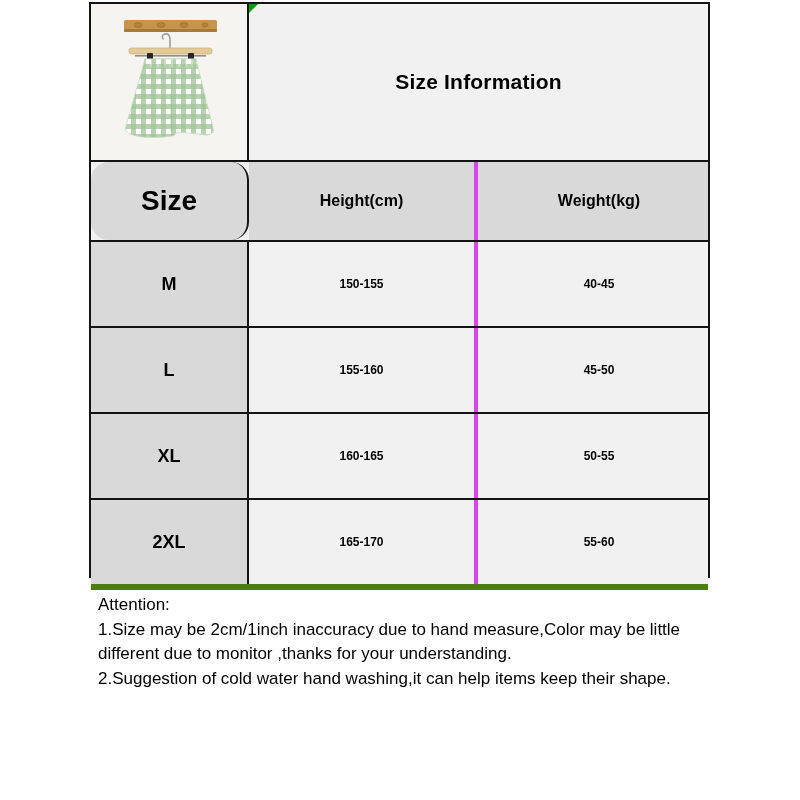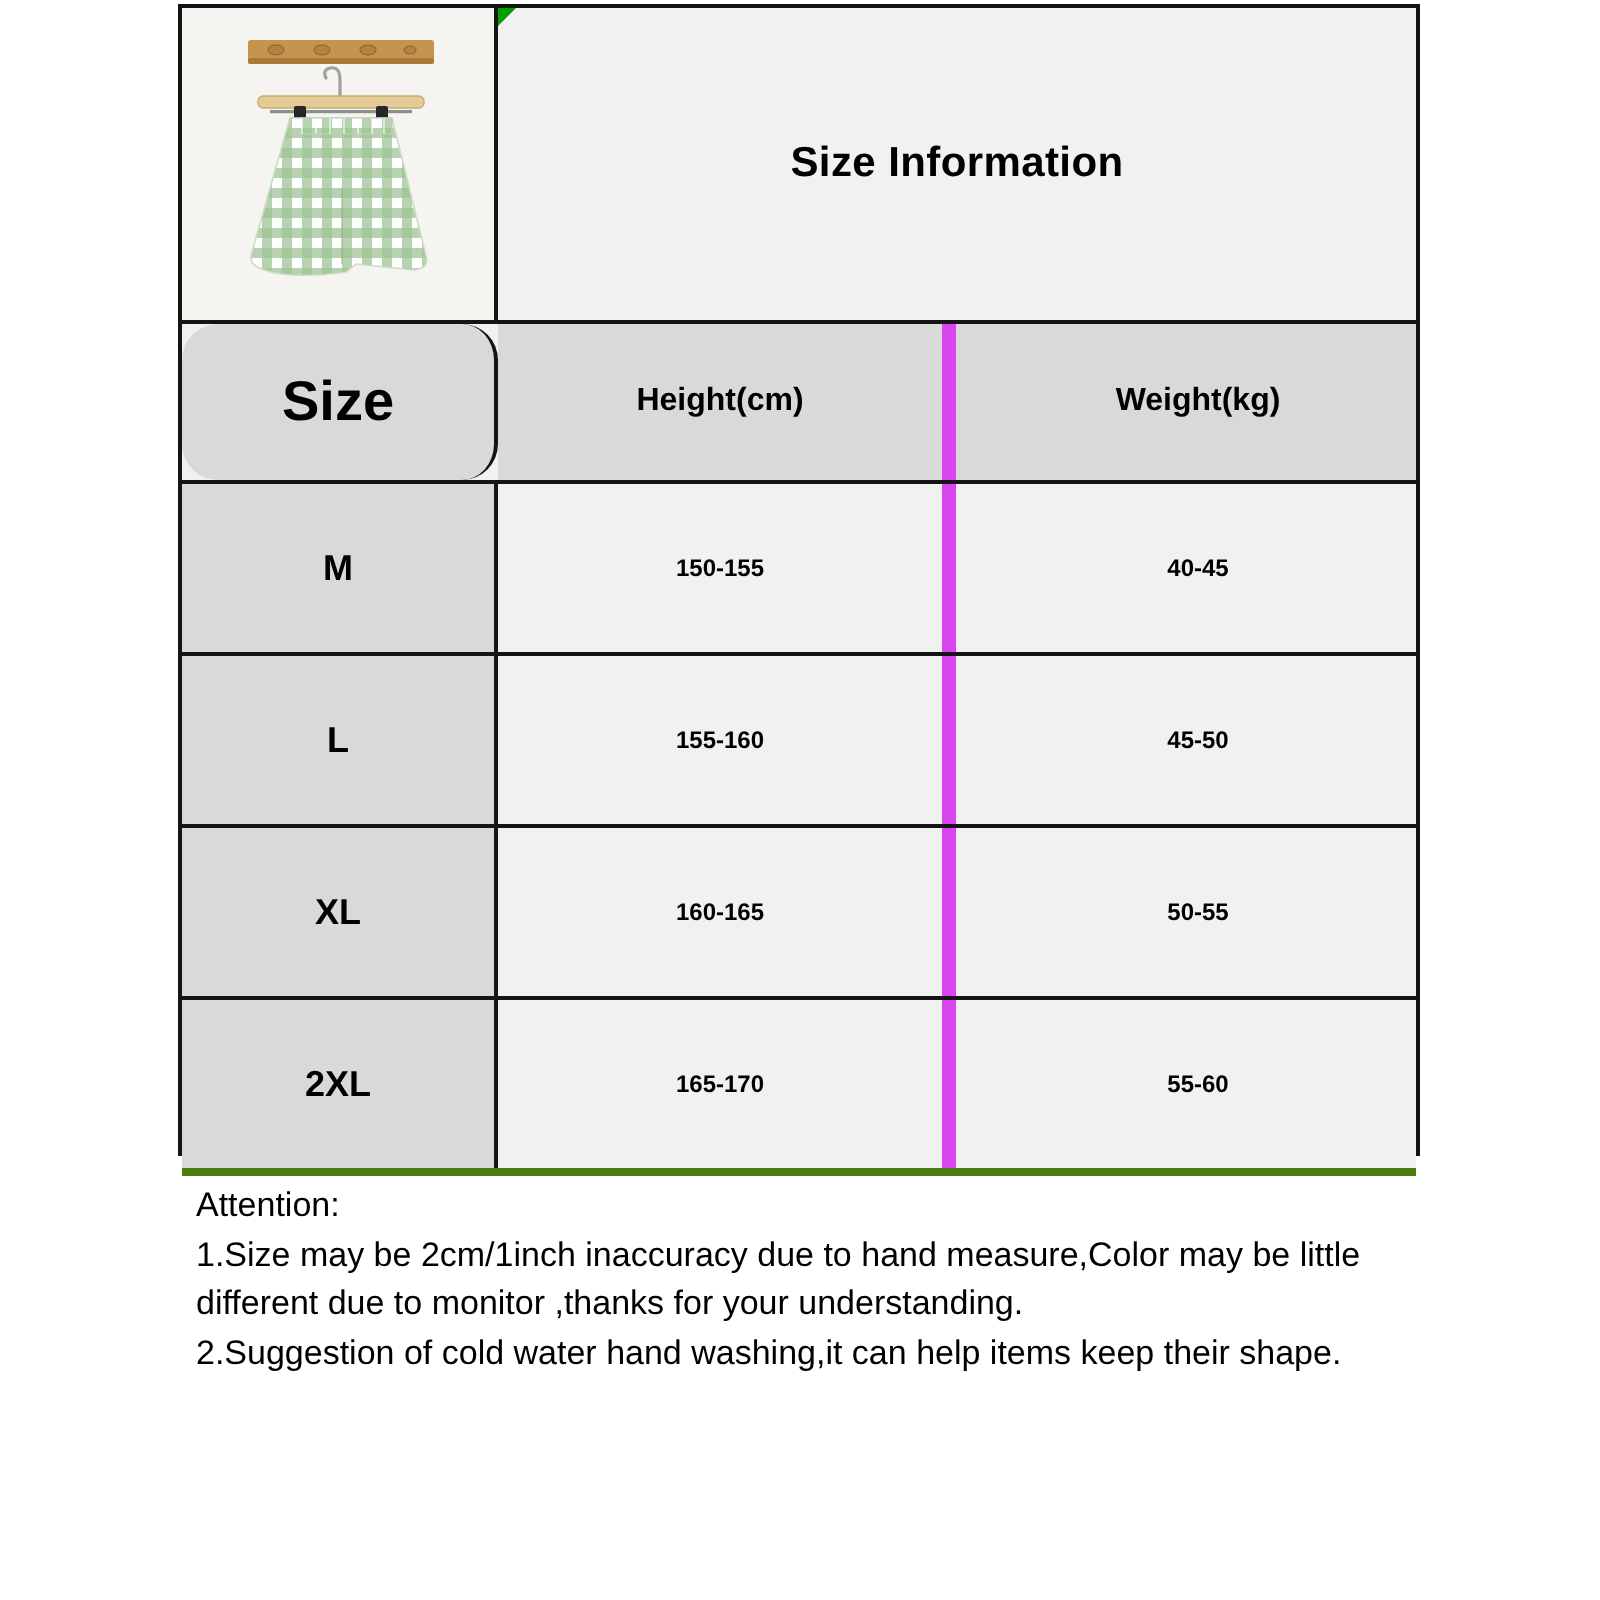--- a/index.html
+++ b/index.html
@@ -19,35 +19,35 @@
   .cell-title { flex:1; position:relative; background:#f1f1f1;
                 display:flex; align-items:center; justify-content:center; }
   .title-text { font-size:21px; font-weight:bold; letter-spacing:0.2px; }
   .corner-flag { position:absolute; top:0; left:0; width:0; height:0;
                  border-top:9px solid #00a000; border-right:9px solid transparent; }
 
   
   .trow { display:flex; border-top:2px solid #141414; flex:0 0 auto; }
   .c-size { width:158px; flex:0 0 auto; border-right:2px solid #141414;
             display:flex; align-items:center; justify-content:center; background:#d9d9d9; }
-  .c-mid  { width:229px; flex:0 0 auto; border-right:7px solid #d946ef;
+  .c-mid  { width:229px; flex:0 0 auto; border-right:4px solid #d946ef;
             display:flex; align-items:center; justify-content:center; background:#f1f1f1;text-align:right; }
   .c-last { flex:1; display:flex; align-items:center; justify-content:center; background:#f1f1f1;padding-left:12px; }
 
   .row-header { height:80px; }
   .row-header .c-mid, .row-header .c-last { background:#d9d9d9; }
   .hdr-size  { font-size:28px; font-weight:bold;border-radius:18px; }
   .hdr-col   { font-size:16px; font-weight:bold; }
 
   .row-data { height:86px; }
   .size-label { font-size:18px; font-weight:bold; }
   .cell-value { font-size:12px; font-weight:bold; }
 
   
-  .row-attention { flex:1; border-top:4px solid #4d7c0f; background:#ffffff;
+  .row-attention { flex:1; border-top:6px solid #4d7c0f; background:#ffffff;
                    padding:3px 7px 0 7px; display:block; }
   .att-heading { font-size:17px; line-height:1.45; }
   .att-note    { font-size:17px; line-height:1.45; }
 </style>
 </head>
 <body>
 
 <div class="sheet">
 
   <div class="row-top">

